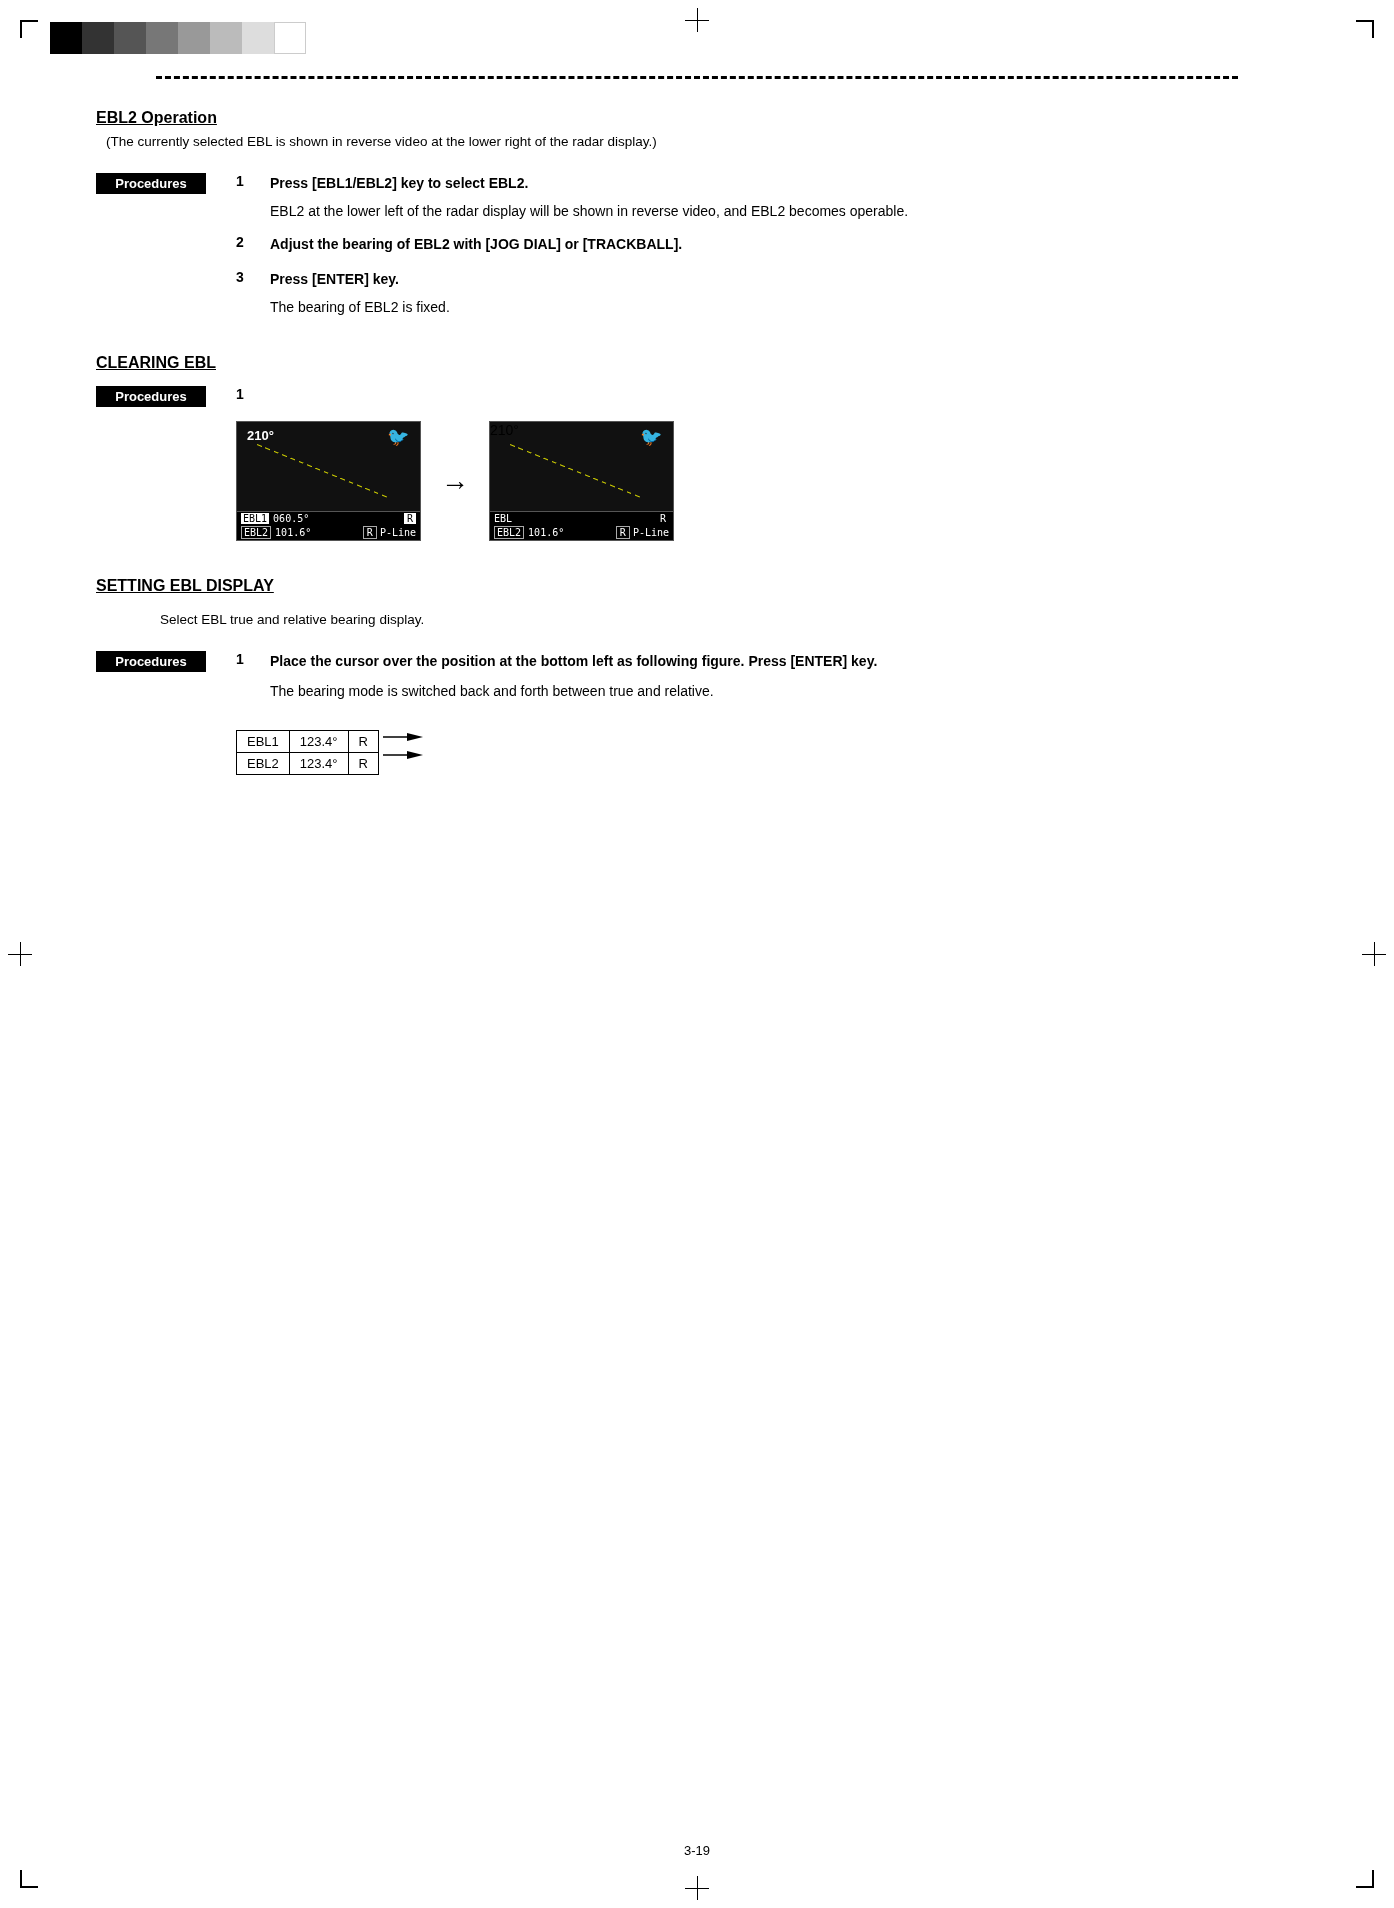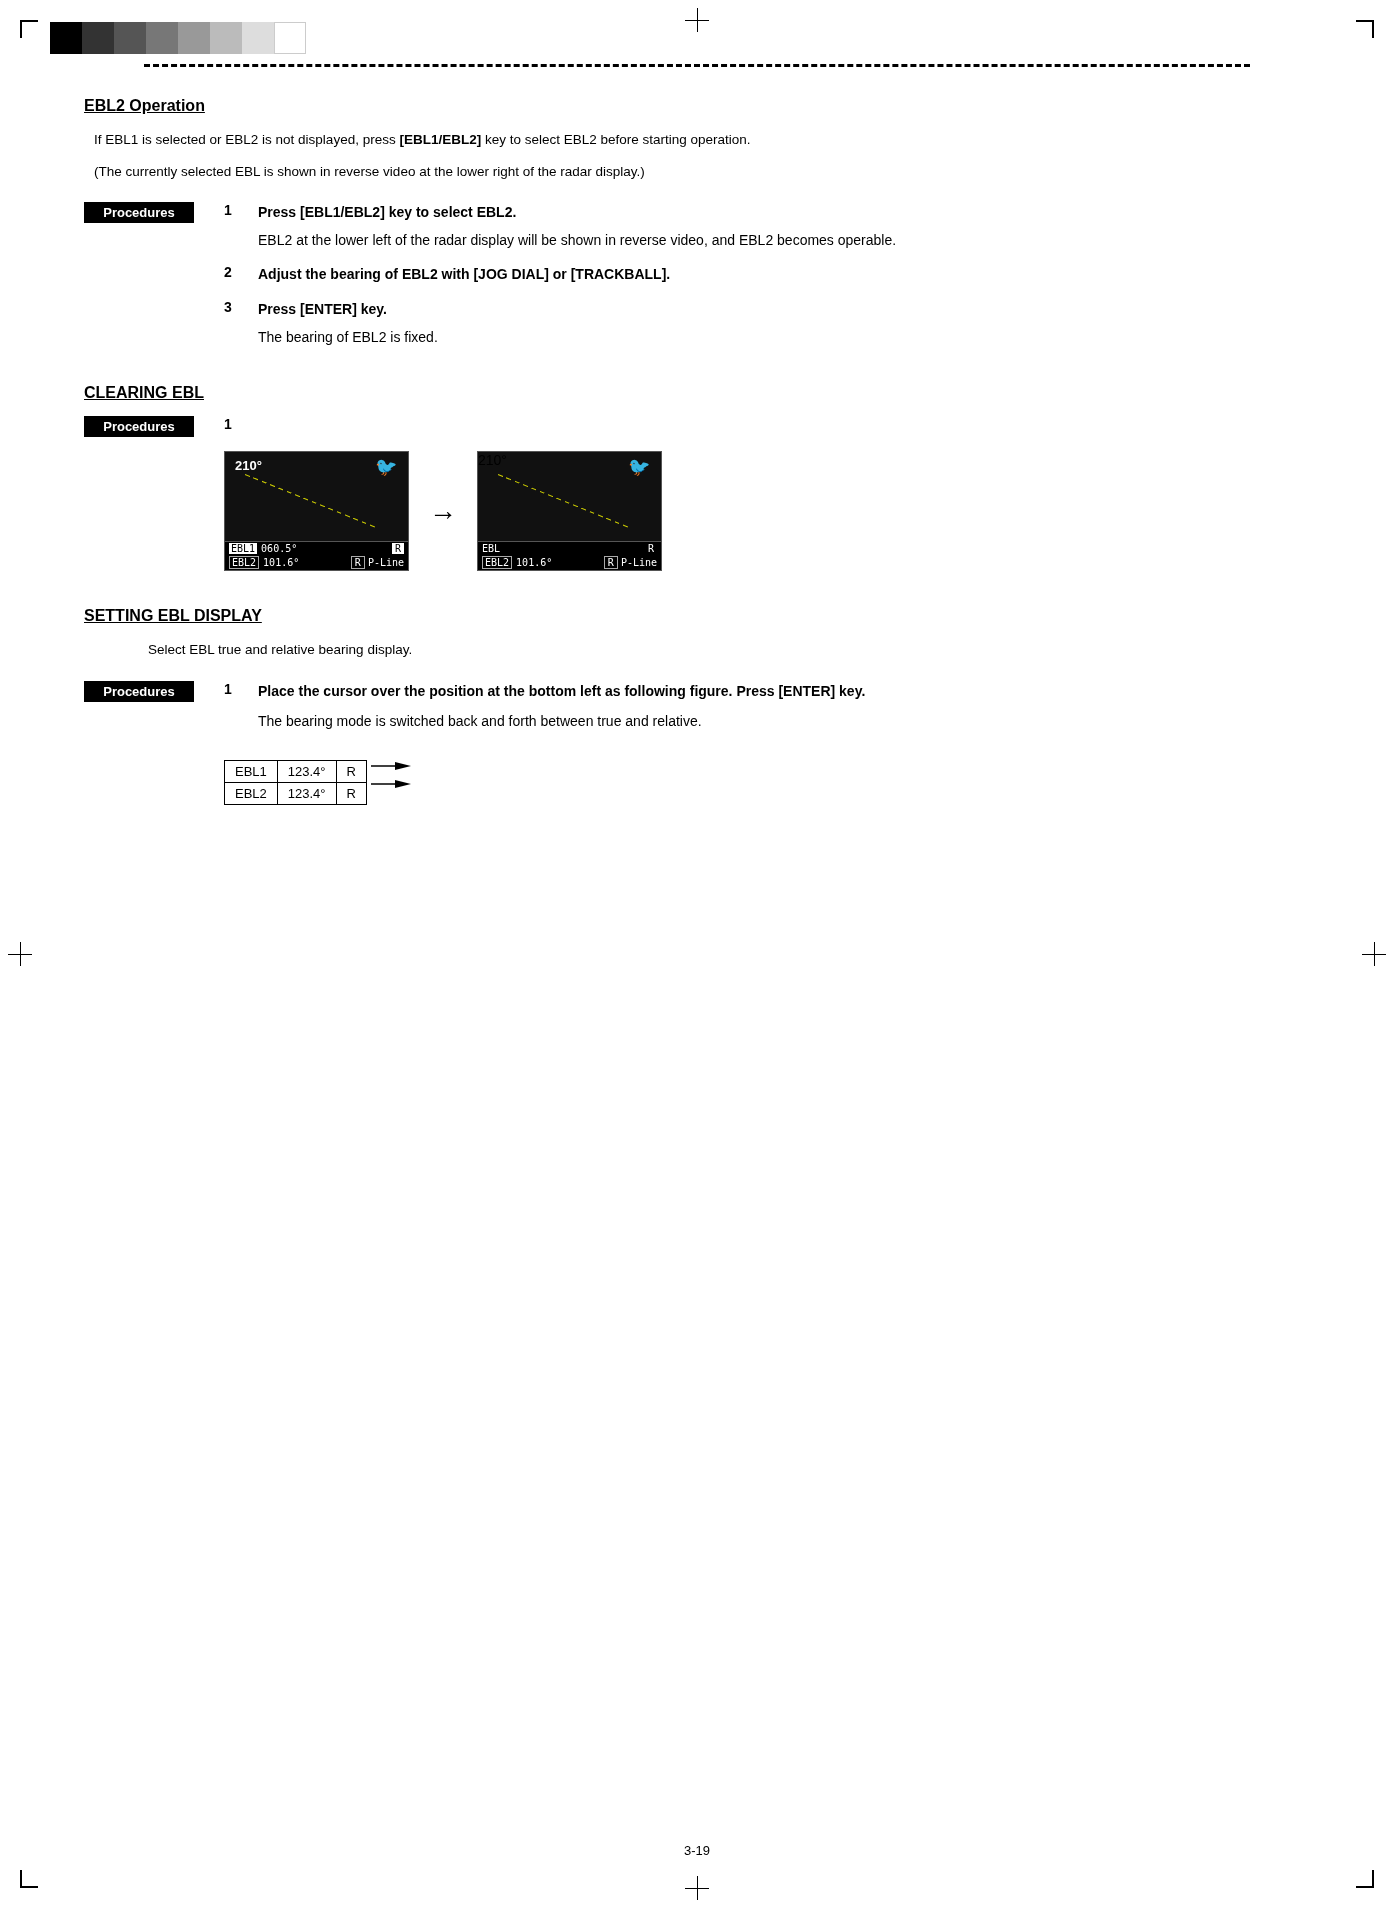--- a/index.html
+++ b/index.html
@@ -10,21 +10,21 @@
       color: #000;
       width: 1394px;
       min-height: 1908px;
       position: relative;
     }
 
     .page-container {
       width: 1394px;
       min-height: 1908px;
       position: relative;
-      padding: 4px;
+      padding: 16px;
     }
 
     
     .corner-mark {
       position: absolute;
       width: 18px;
       height: 18px;
       border-color: #000;
       border-style: solid;
     }
@@ -277,23 +277,20 @@
     <div class="color-block" style="background:#fff; border:1px solid #ccc;"></div>
   </div>
 
   <div class="content">
 
     <div class="dashed-line" style="margin-bottom: 30px;"></div>
 
     <div class="section-block">
       <div class="section-title">EBL2 Operation</div>
 
-      <p class="intro-text">
-        If EBL1 is selected or EBL2 is not displayed, press <strong>[EBL1/EBL2]</strong> key to select EBL2 before starting operation.
-      </p>
       <p class="intro-text" style="margin-top:-10px;">(The currently selected EBL is shown in reverse video at the lower right of the radar display.)</p>
 
       <div class="procedures-row" style="margin-top:16px;">
         <div class="procedures-badge">Procedures</div>
         <div style="display:flex; align-items:flex-start; flex:1;">
           <span class="step-number">1</span>
           <div class="step-content">
             <div class="step-title">Press [EBL1/EBL2] key to select EBL2.</div>
             <div class="step-desc">EBL2 at the lower left of the radar display will be shown in reverse video, and EBL2 becomes operable.</div>
           </div>

